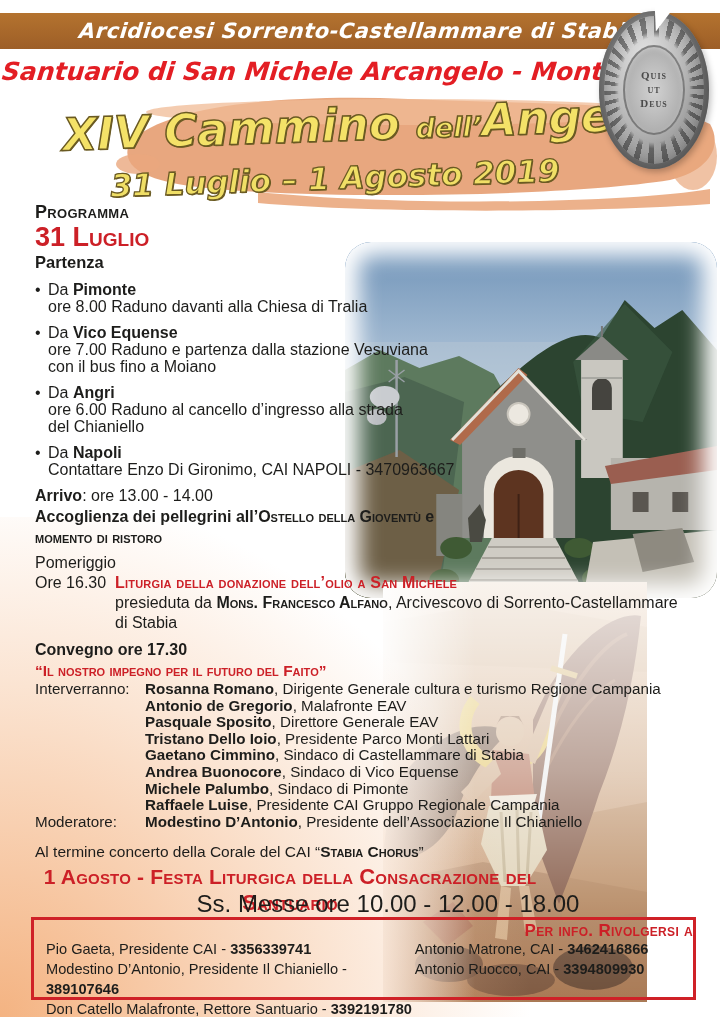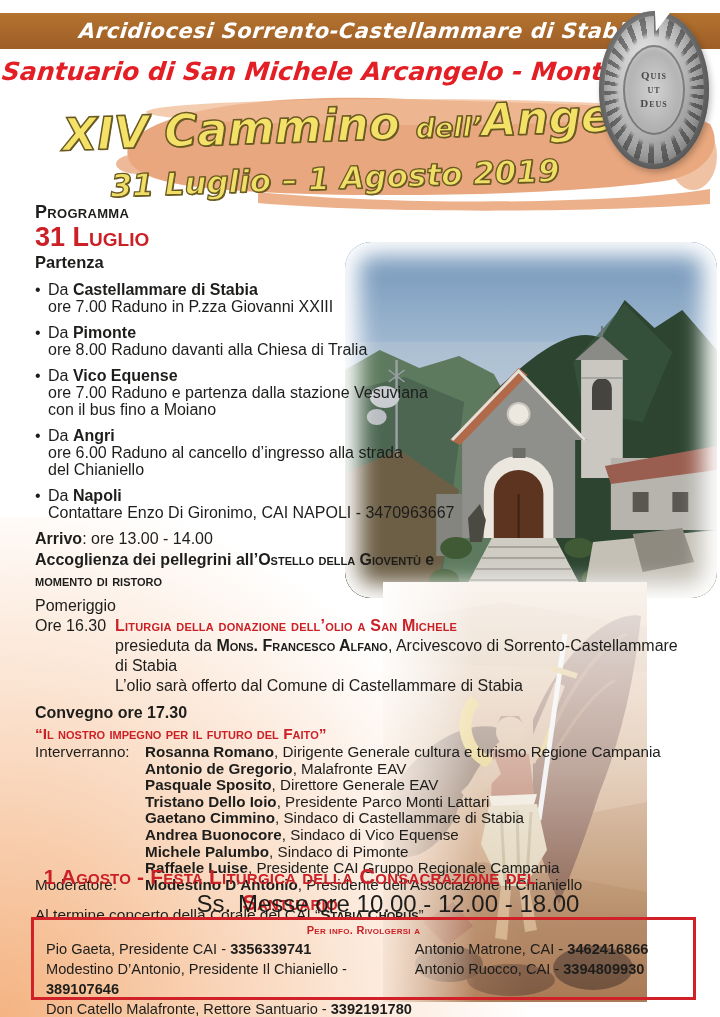--- a/index.html
+++ b/index.html
@@ -108,22 +108,22 @@
     position:absolute; top:864px; left:0; width:580px; text-align:center;
     color:#cc2027; font-weight:bold; font-variant:small-caps; font-size:21px; letter-spacing:.2px;
   }
   .festa .big { font-size:22px; }
   .messe { position:absolute; top:890px; left:0; width:720px; text-align:center; font-size:24px; color:#1d1d1b;padding-left:28px; }
   .infobox {
     position:absolute; left:31px; top:917px; width:659px; height:77px;
     border:3px solid #cf2127;
   }
   .infobox-title {
-    text-align:center; color:#cc2027; font-weight:bold; font-variant:small-caps;
-    font-size:11px; line-height:17px; margin-top:2px; letter-spacing:.3px;
+    text-align:right; color:#cc2027; font-weight:bold; font-variant:small-caps;
+    font-size:17px; line-height:17px; margin-top:2px; letter-spacing:.3px;
   }
   .infobox-cols { display:flex; padding:0 0 0 12px; }
   .infobox-col { font-size:14.6px; line-height:20px; }
   .infobox-col.left { width:57%; }
   .infobox-col.right { width:43%; }
   .phone { font-weight:bold; }
   b, .b { font-weight:bold; }
 </style>
 </head>
 <body>
@@ -274,24 +274,20 @@
   </svg>
 
   <div class="corner-glow"></div>
 
   <div class="content">
     <div class="h-programma">Programma</div>
     <div class="h-date">31 Luglio</div>
     <div class="h-partenza">Partenza</div>
 
     <div class="dep">
-      <div class="dep-head"><span class="bullet">•</span><span>Da </span><b>Castellammare di Stabia</b></div>
-      <div class="dep-line">ore 7.00 Raduno in P.zza Giovanni XXIII</div>
-    </div>
-    <div class="dep">
       <div class="dep-head"><span class="bullet">•</span><span>Da </span><b>Pimonte</b></div>
       <div class="dep-line">ore 8.00 Raduno davanti alla Chiesa di Tralia</div>
     </div>
     <div class="dep">
       <div class="dep-head"><span class="bullet">•</span><span>Da </span><b>Vico Equense</b></div>
       <div class="dep-line">ore 7.00 Raduno e partenza dalla stazione Vesuviana</div>
       <div class="dep-line">con il bus fino a Moiano</div>
     </div>
     <div class="dep">
       <div class="dep-head"><span class="bullet">•</span><span>Da </span><b>Angri</b></div>
@@ -306,21 +302,20 @@
     <div class="p-arrivo"><b>Arrivo</b><span>: ore 13.00 - 14.00</span></div>
     <div class="p-acc"><span>Accoglienza dei pellegrini all’</span><span class="sc">Ostello della Gioventù</span><span> e</span></div>
     <div class="p-acc sc">momento di ristoro</div>
 
     <div class="p-pomeriggio">Pomeriggio</div>
     <div class="lit-row">
       <span class="ore">Ore 16.30</span>
       <span class="lit-title">Liturgia della donazione dell’olio a San Michele</span>
     </div>
     <div class="lit-sub"><span>presieduta da </span><b class="sc">Mons. Francesco Alfano</b><span>, Arcivescovo di Sorrento-Castellammare di Stabia</span></div>
-    <div class="lit-sub">L’olio sarà offerto dal Comune di Castellammare di Stabia</div>
 
     <div class="h-convegno">Convegno ore 17.30</div>
     <div class="theme">“Il nostro impegno per il futuro del Faito”</div>
 
     <div class="speakers">
       <div class="sp-row">
           <span class="lbl">Interverranno:</span>
           <span><b>Rosanna Romano</b><span>, Dirigente Generale cultura e turismo Regione Campania</span></span>
         </div>
       <div class="sp-row">

